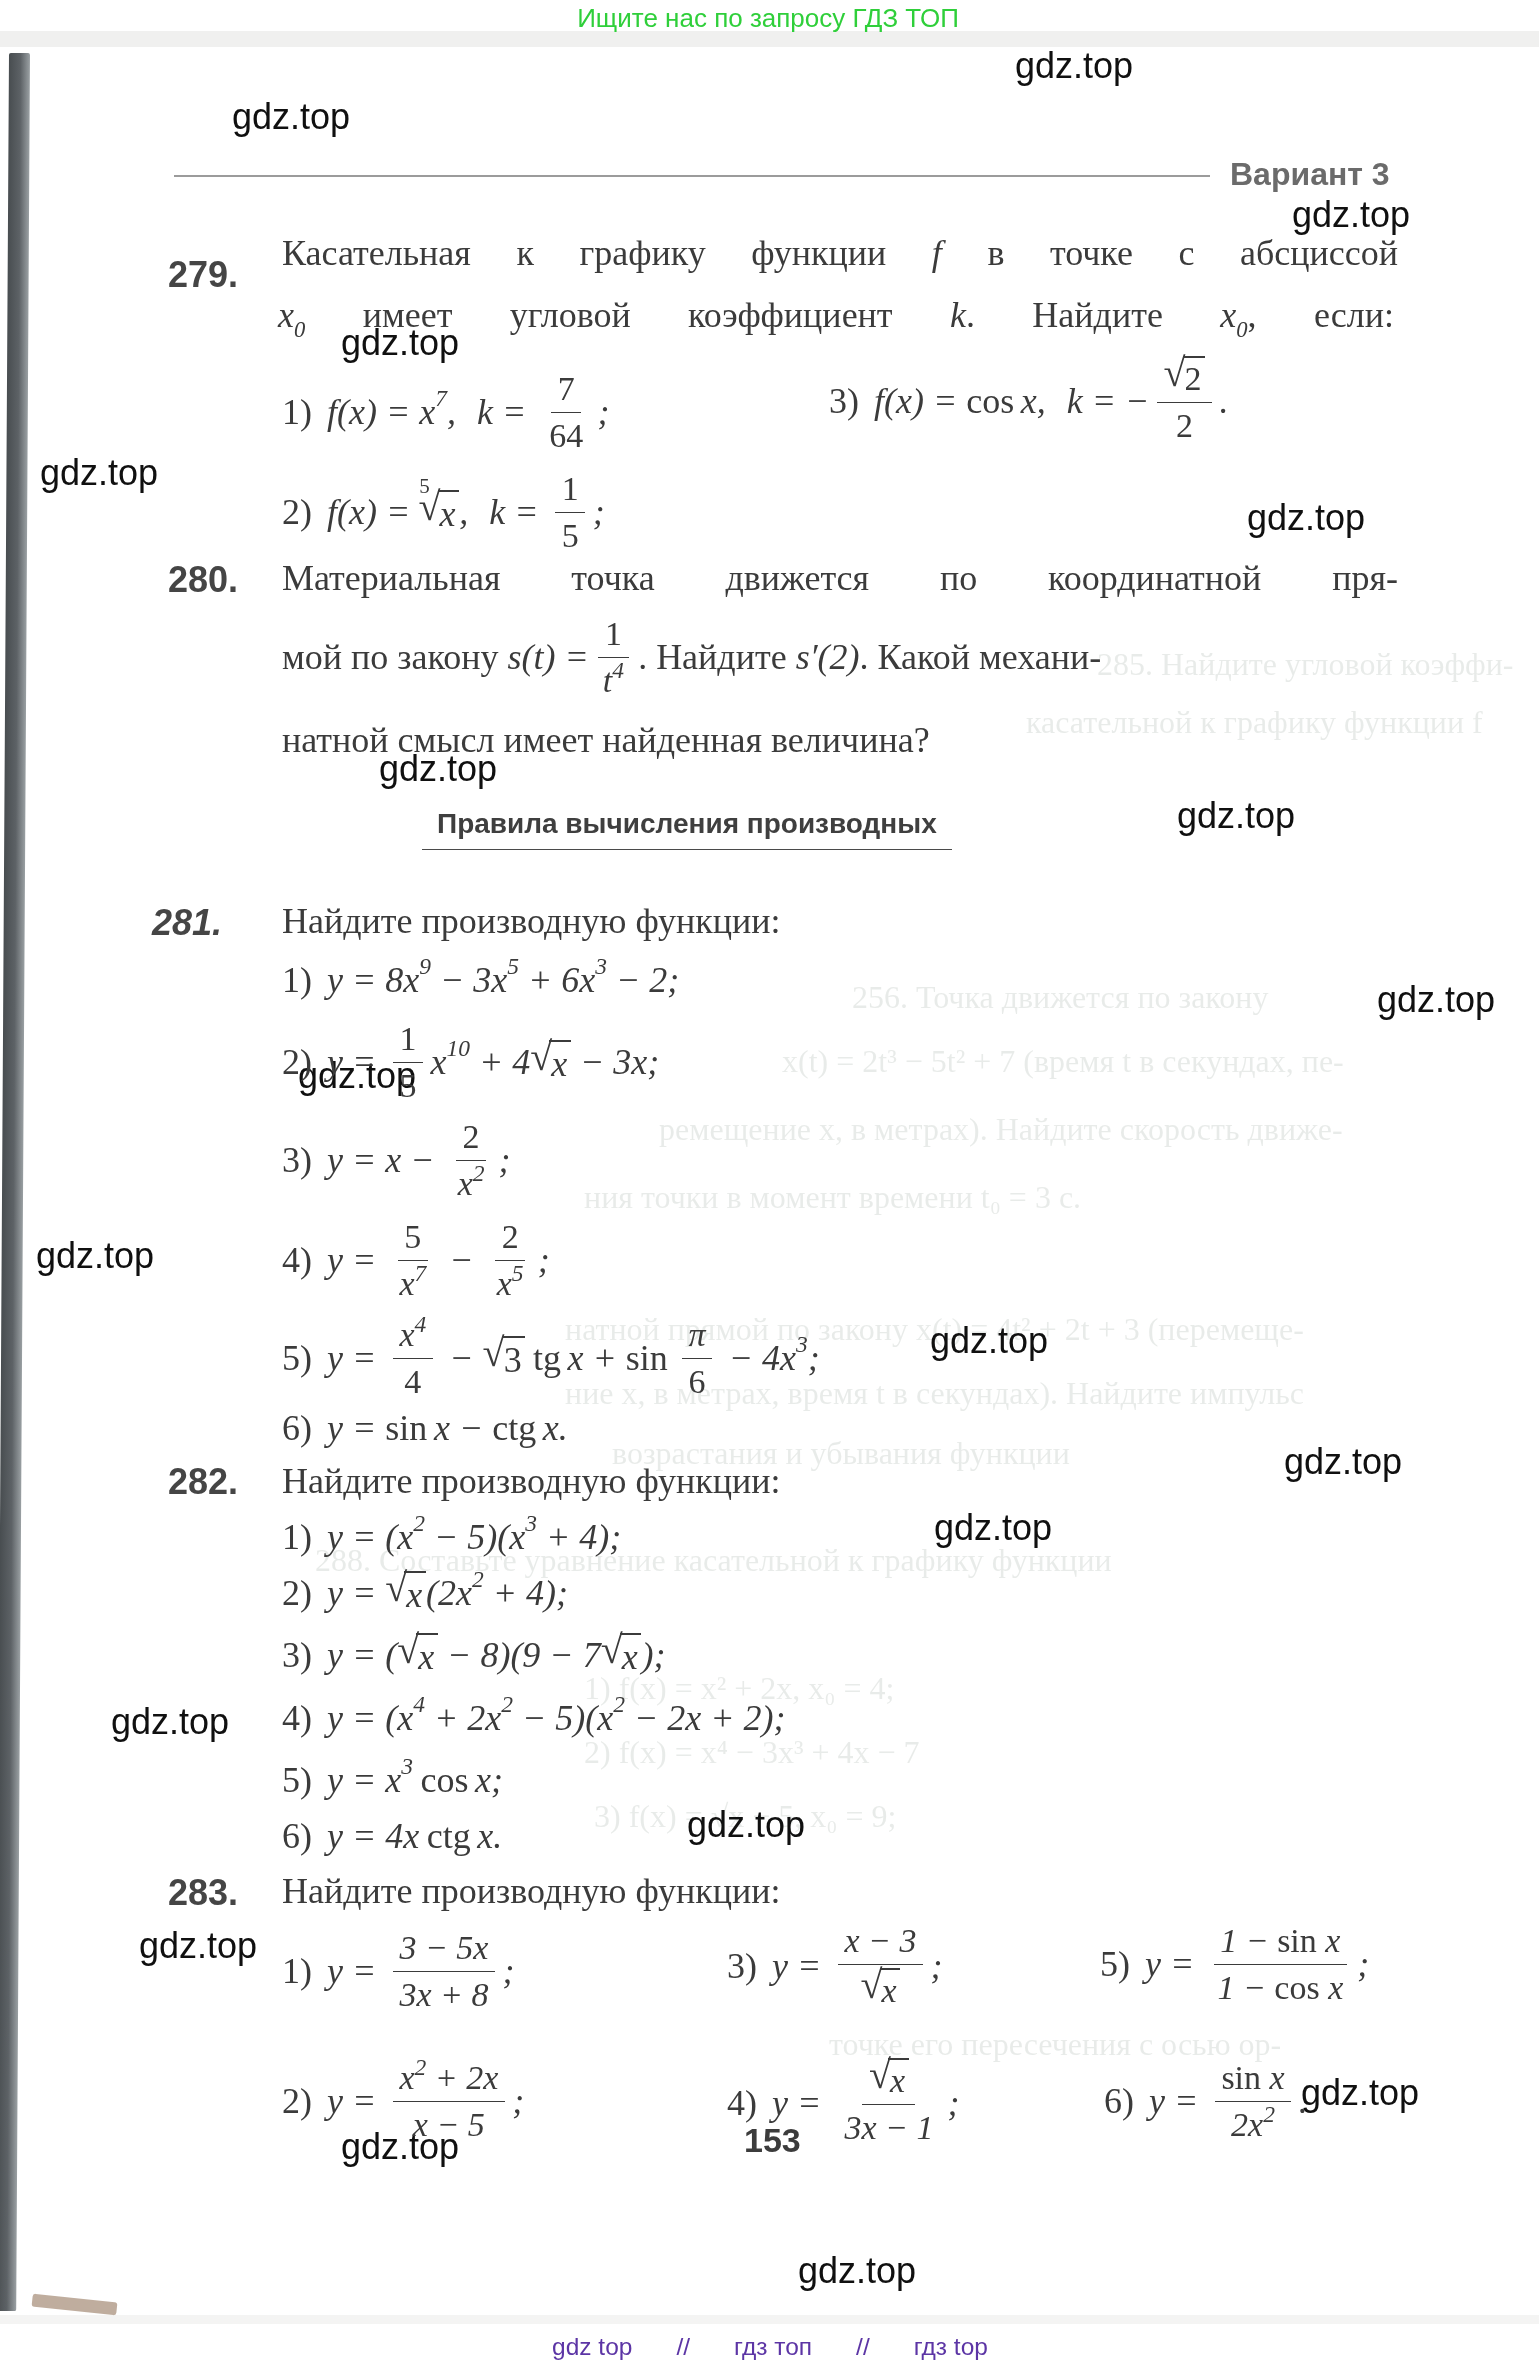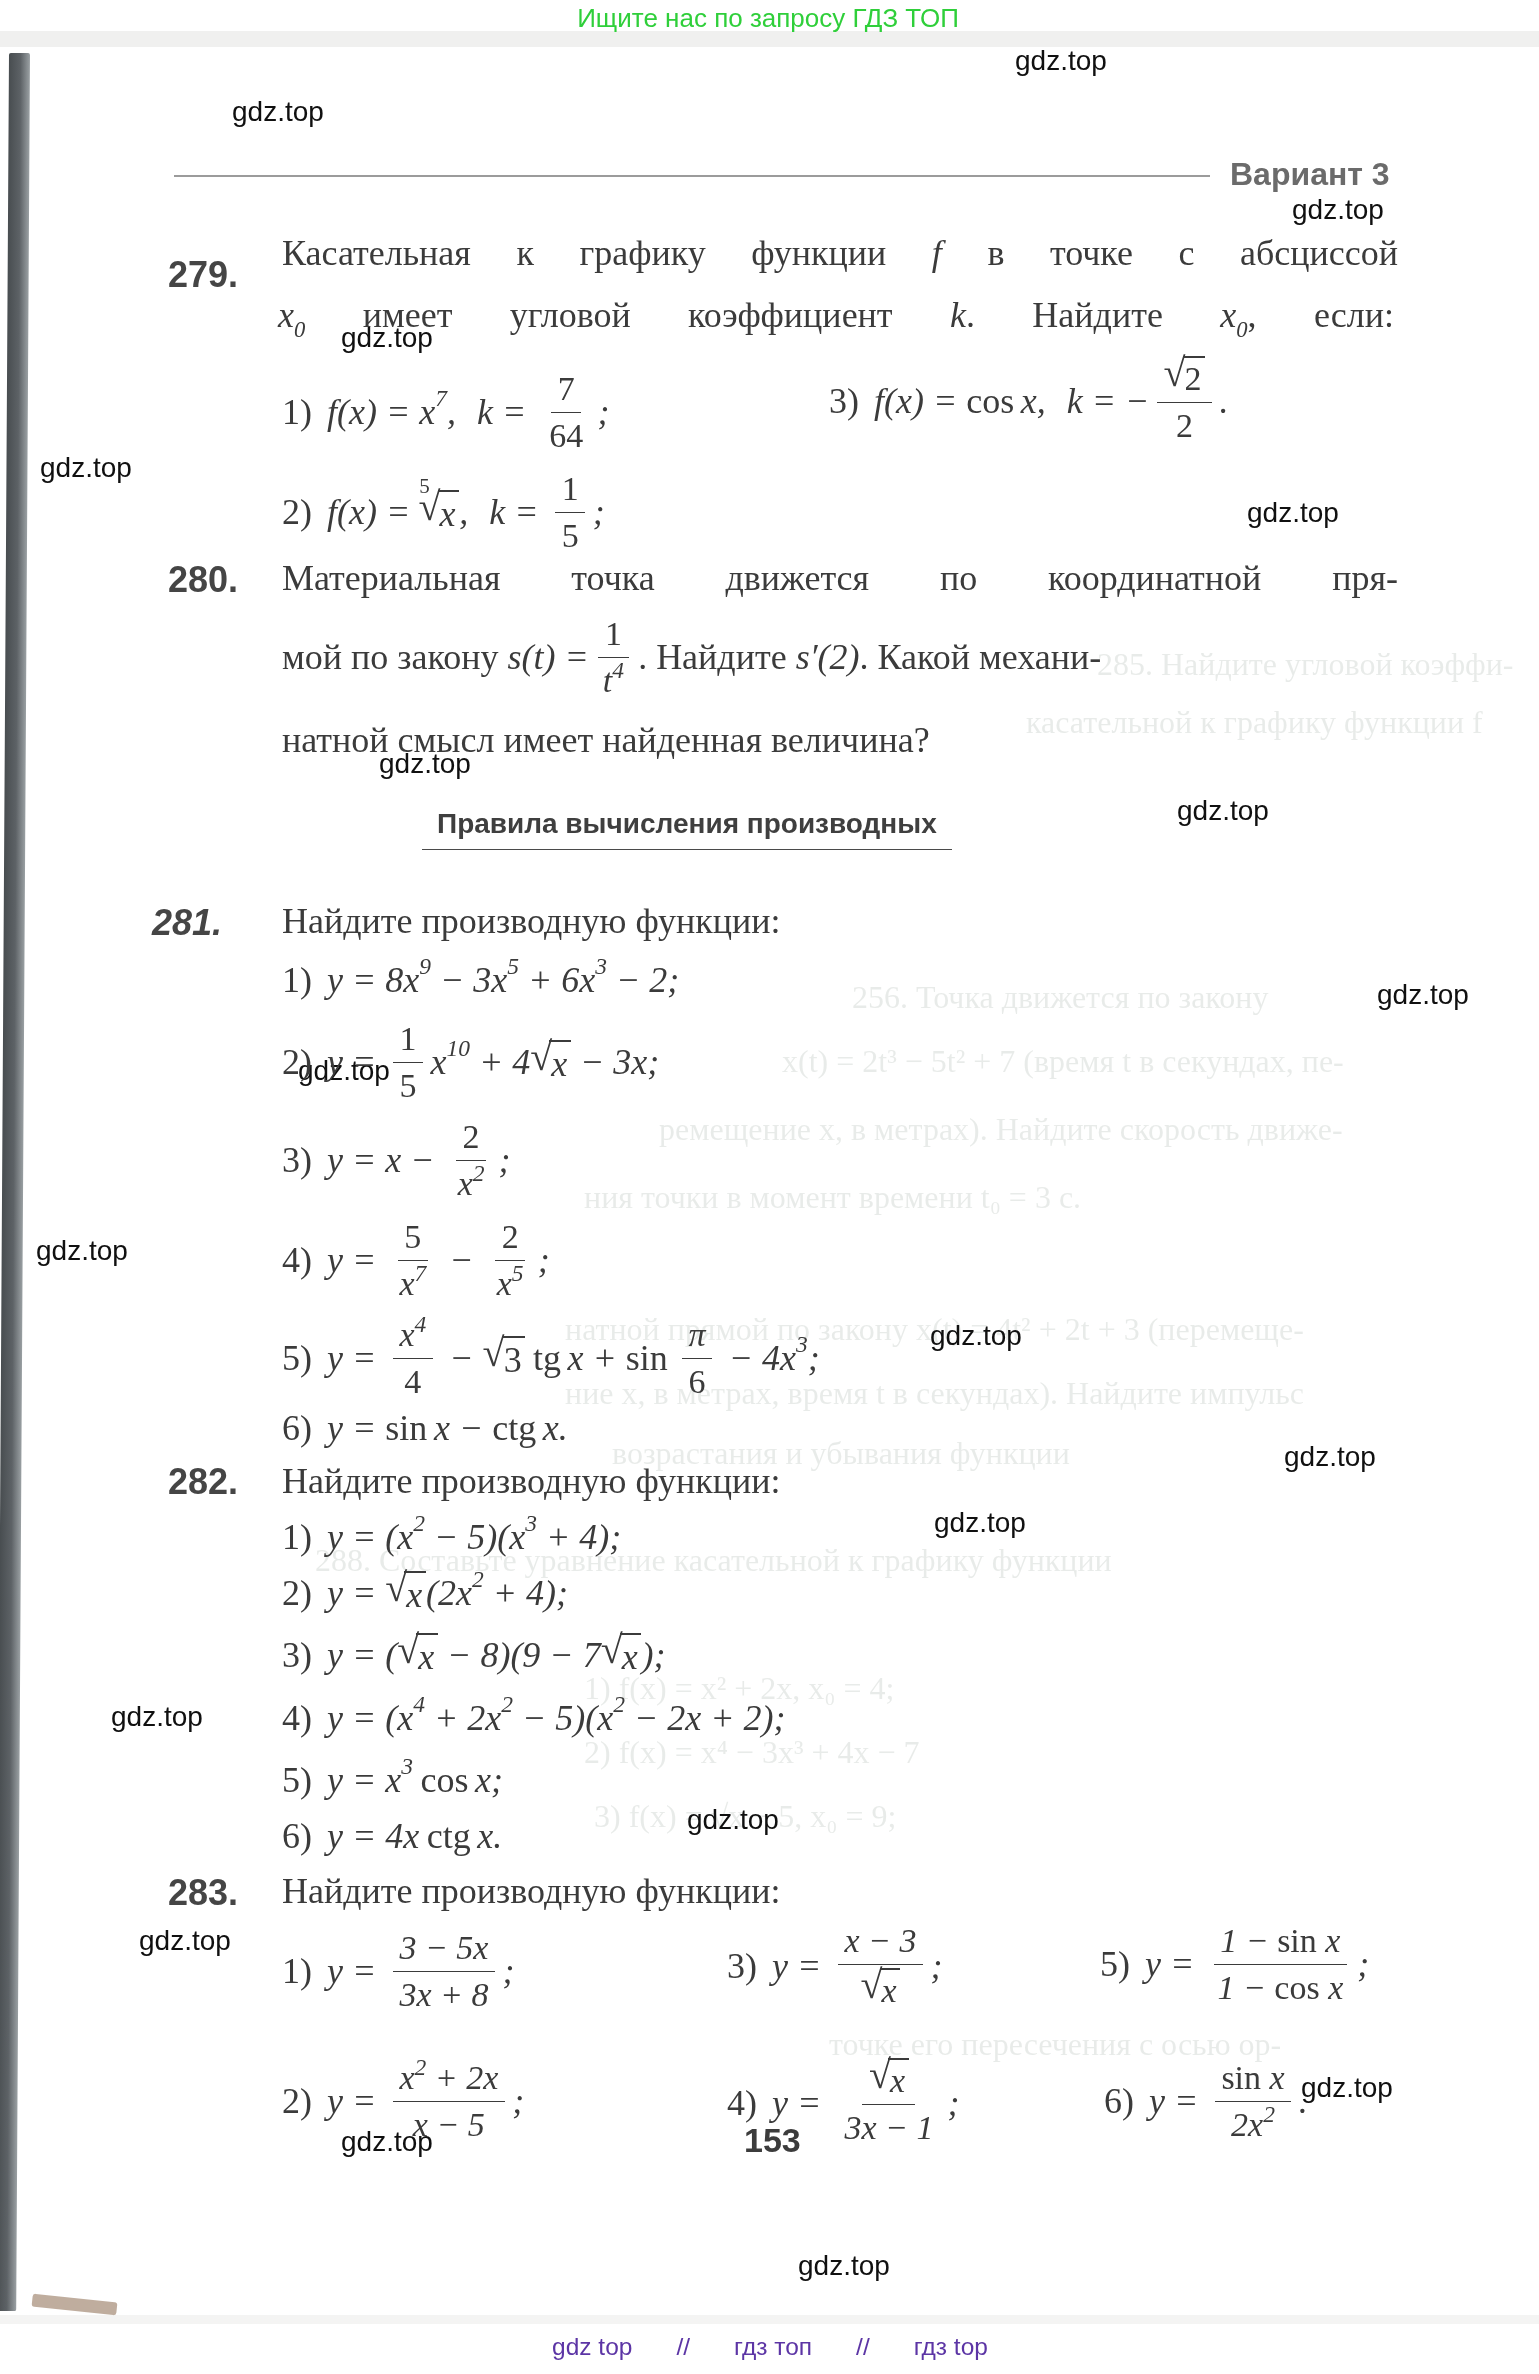--- a/index.html
+++ b/index.html
@@ -12,21 +12,21 @@
   .edge-top { position:absolute; left:0; top:31px; width:1540px; height:16px; background:#f0f0ef; }
   .edge-bottom { position:absolute; left:0; top:2315px; width:1540px; height:9.4px; background:#f4f4f3; }
   .spine { position:absolute; left:9.4px; top:53px; width:21px; height:2258px;
            background:linear-gradient(to right,#484d50,#5d6266 55%,#9aa0a3); border-radius:1.9px;
            transform:rotate(0.35deg); transform-origin:top left; }
   .spine-tip { position:absolute; left:32px; top:2298px; width:85px; height:13px; background:#8a6a4f;
                opacity:.55; transform:rotate(6deg); border-radius:2.8px; }
 
   
   .promo { font-family:"Liberation Sans",sans-serif; font-size:26px; color:#2fcf3a; white-space:nowrap; }
-  .wm { position:absolute; font-family:"Liberation Sans",sans-serif; font-size:28px; color:#101010; white-space:nowrap; }
+  .wm { position:absolute; font-family:"Liberation Sans",sans-serif; font-size:36px; color:#101010; white-space:nowrap; }
   .variant { font-family:"Liberation Sans",sans-serif; font-weight:700; font-size:32px; color:#6b6b6b; white-space:nowrap; }
   .hrule { position:absolute; height:1.9px; background:#9b9b9b; }
   .pnum { position:absolute; font-family:"Liberation Sans",sans-serif; font-weight:700; font-size:36px; color:#454545; }
   .btxt { font-size:36px; color:#3b3b3b; white-space:nowrap; }
   .just { width:1116px; text-align:justify; text-align-last:justify; white-space:normal; }
   .heading { position:absolute; font-family:"Liberation Sans",sans-serif; font-weight:600; font-size:28px;
              color:#3f3f3f; border-bottom:1.9px solid #4a4a4a; padding:0 15px 8.5px; white-space:nowrap; }
   .page-number { position:absolute; font-family:"Liberation Sans",sans-serif; font-weight:700; font-size:34px; color:#3c3c3c; }
   .footer-links { position:absolute; display:flex; gap:19px; font-family:"Liberation Sans",sans-serif;
                   font-size:24.5px; color:#5c35a5; }

